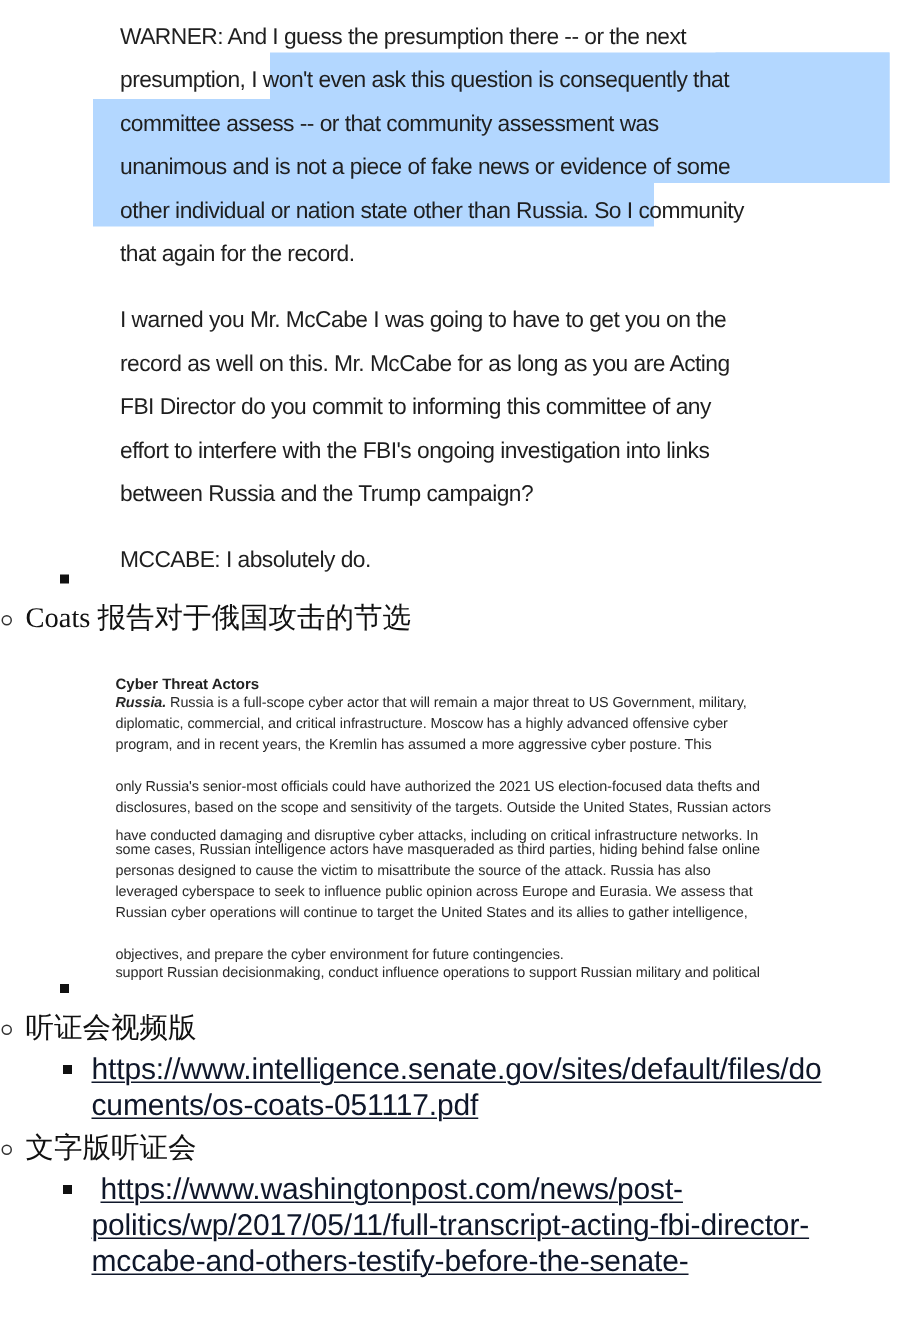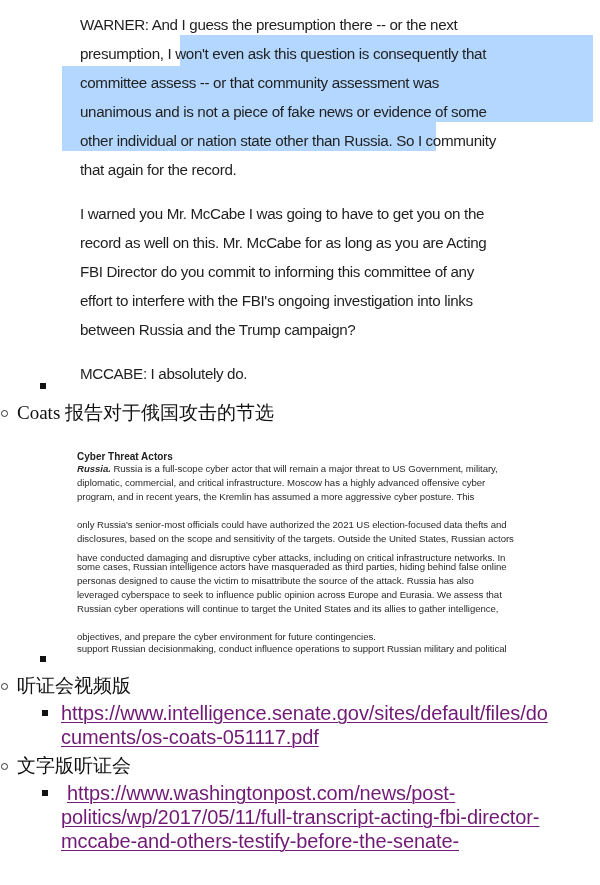--- a/index.html
+++ b/index.html
@@ -57,21 +57,21 @@
       color: #111;
     }
 
     .link-line {
       position: absolute;
       left: 61px;
       font-family: "Liberation Sans", "DejaVu Sans", sans-serif;
       font-size: 20px;
       line-height: 24px;
       white-space: nowrap;
-      color: #701a75;
+      color: #0f172a;
       text-decoration: underline;
       text-decoration-thickness: 1px;
       text-underline-offset: 2px;
       letter-spacing: -0.1px;
     }
 
     
     .report {
       position: absolute;
       left: 70px;

